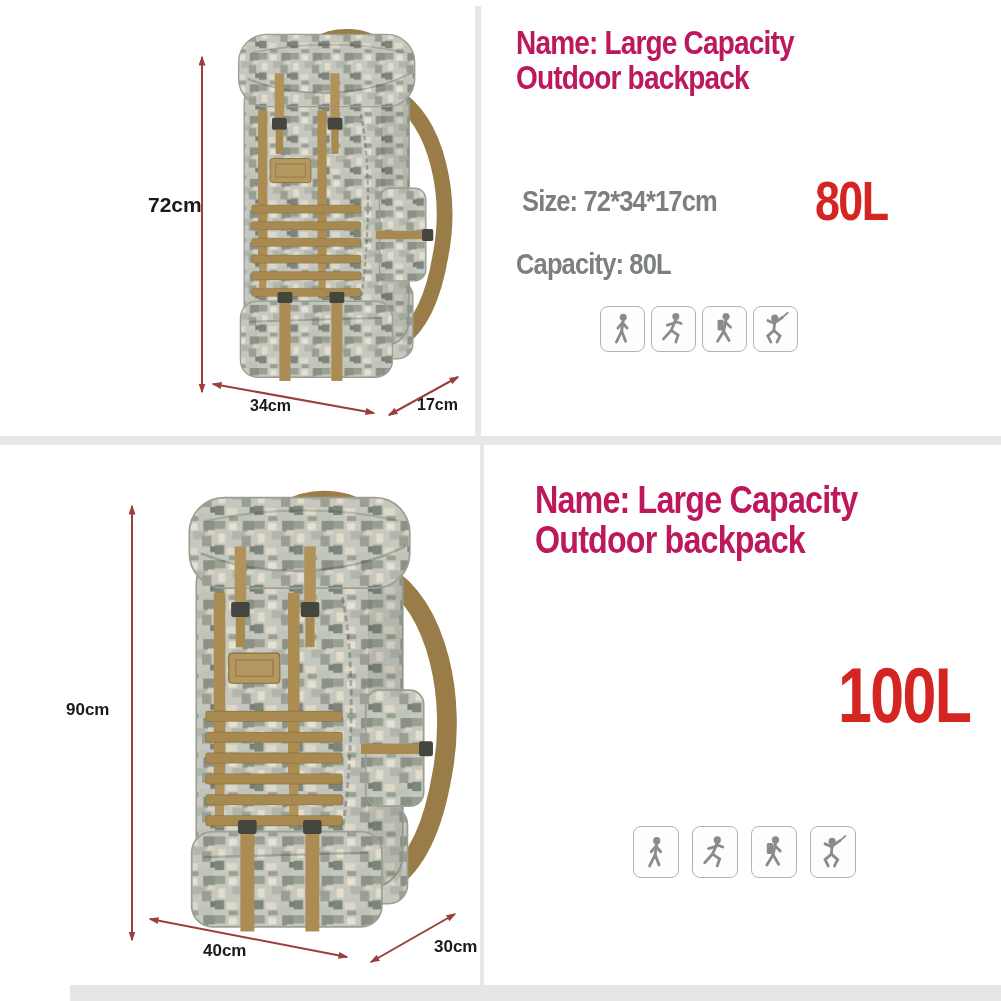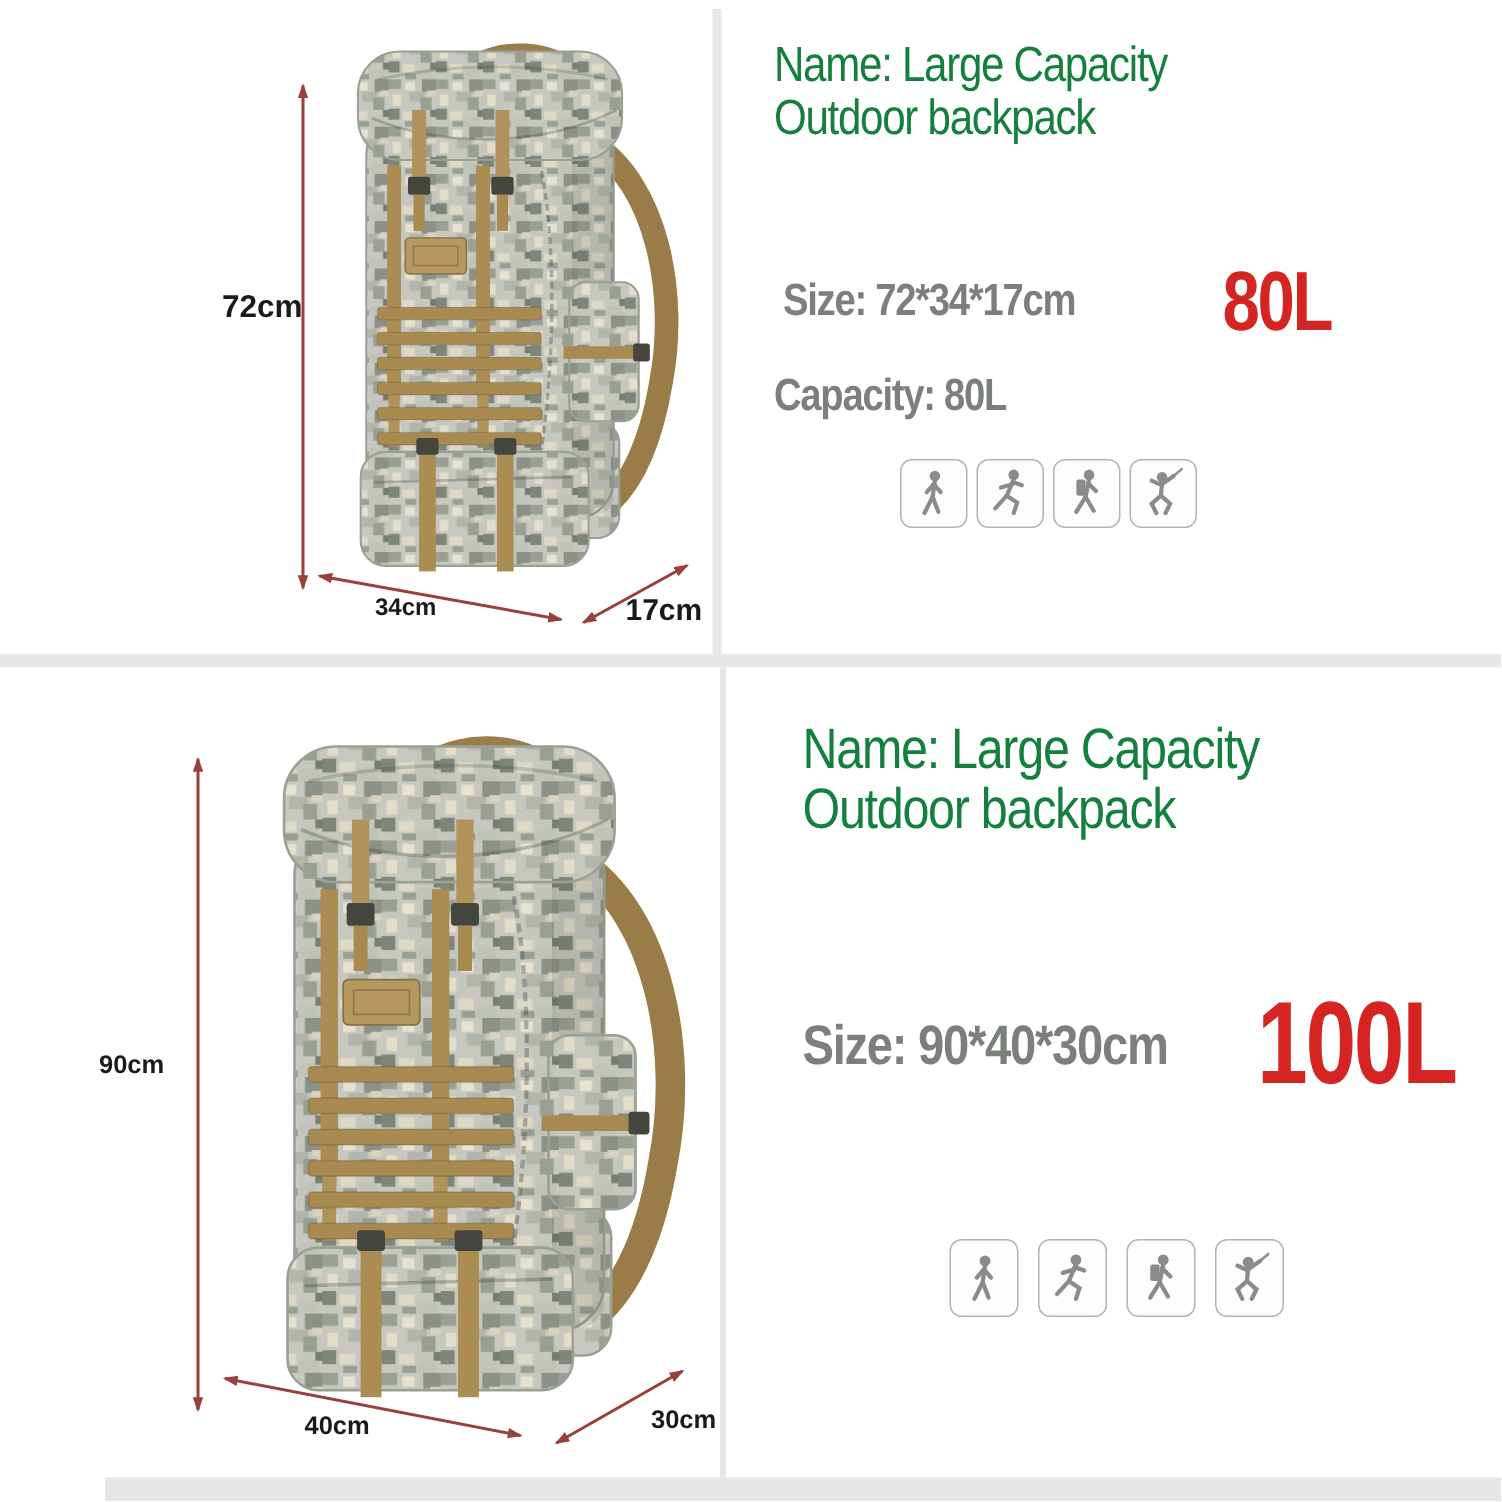--- a/index.html
+++ b/index.html
@@ -4,21 +4,21 @@
 <style>
   html,body{margin:0;padding:0;background:#fff;}
   #canvas{
     position:relative;width:1001px;height:1001px;background:#ffffff;overflow:hidden;
     font-family:"Liberation Sans", sans-serif;
   }
   .quad{position:absolute;}
   .divider{position:absolute;background:#e7e7e7;}
   .bottom-strip{position:absolute;background:#e6e6e6;}
   .cond{display:inline-block;transform:scaleX(0.85);transform-origin:left top;white-space:nowrap;}
-  .heading{position:absolute;color:#15803d;font-weight:400;letter-spacing:-1px;line-height:1.06;}
+  .heading{position:absolute;color:#be185d;font-weight:700;letter-spacing:-1px;line-height:1.06;}
   .spec{position:absolute;color:#7b807b;font-weight:700;letter-spacing:-1px;}
   .volume{position:absolute;color:#d42522;font-weight:700;letter-spacing:-2px;}
   .dim-label{position:absolute;color:#1a1a1a;font-weight:700;white-space:nowrap;}
   .icon-row{position:absolute;display:flex;}
   .icon-box{
     background:#fdfdfd;border:1.6px solid #b3b3b3;border-radius:8px;
     display:flex;align-items:center;justify-content:center;box-sizing:border-box;
   }
   .icon-box svg{width:86%;height:86%;}
   svg{display:block;}
@@ -126,21 +126,21 @@
   <div class="divider" style="left:0;top:436px;width:1001px;height:9px;"></div>
   <div class="divider" style="left:480px;top:445px;width:4px;height:540px;"></div>
   <div class="bottom-strip" style="left:70px;top:985px;width:931px;height:16px;"></div>
 
   <section class="quad" style="left:0;top:0;width:475px;height:472px;text-decoration:underline;">
     <svg viewBox="0 0 300 420" style="position:absolute;left:196px;top:20px;width:278px;height:392px;">
       <use href="#pack-art"></use>
     </svg>
     <div class="dim-label" style="left:148px;top:193px;font-size:21px;">72cm</div>
     <div class="dim-label" style="left:250px;top:397px;font-size:16px;">34cm</div>
-    <div class="dim-label" style="left:417px;top:396px;font-size:20px;text-align:center;">17cm</div>
+    <div class="dim-label" style="left:417px;top:396px;font-size:16px;text-align:center;">17cm</div>
   </section>
 
   <section class="quad" style="left:481px;top:0;width:520px;height:436px;">
     <div class="heading" style="left:35px;top:26px;font-size:33px;">
       <span class="cond">Name: Large Capacity</span><br>
       <span class="cond">Outdoor backpack</span>
     </div>
     <div class="spec" style="left:41px;top:184px;font-size:30px;">
       <span class="cond">Size: 72*34*17cm</span>
     </div>
@@ -180,23 +180,20 @@
     </svg>
     <div class="dim-label" style="left:66px;top:255px;font-size:17px;">90cm</div>
     <div class="dim-label" style="left:203px;top:496px;font-size:17px;">40cm</div>
     <div class="dim-label" style="left:410px;top:492px;font-size:17px;margin-left:24px;">30cm</div>
   </section>
 
   <section class="quad" style="left:483px;top:445px;width:518px;height:545px;">
     <div class="heading" style="left:52px;top:35px;font-size:38px;">
       <span class="cond">Name: Large Capacity</span><br>
       <span class="cond">Outdoor backpack</span>
-    </div>
-    <div class="spec" style="left:52px;top:231px;font-size:37px;">
-      <span class="cond">Size: 90*40*30cm</span>
     </div>
     <div class="volume" style="left:355px;top:205px;font-size:78px;">
       <span class="cond" style="transform:scaleX(0.78);">100L</span>
     </div>
     <div class="icon-row" style="left:150px;top:381px;gap:13px;">
       <div class="icon-box" style="width:46px;height:52px;">
           <svg viewBox="0 0 48 48">
             <use href="#icon-walking"></use>
           </svg>
         </div>

